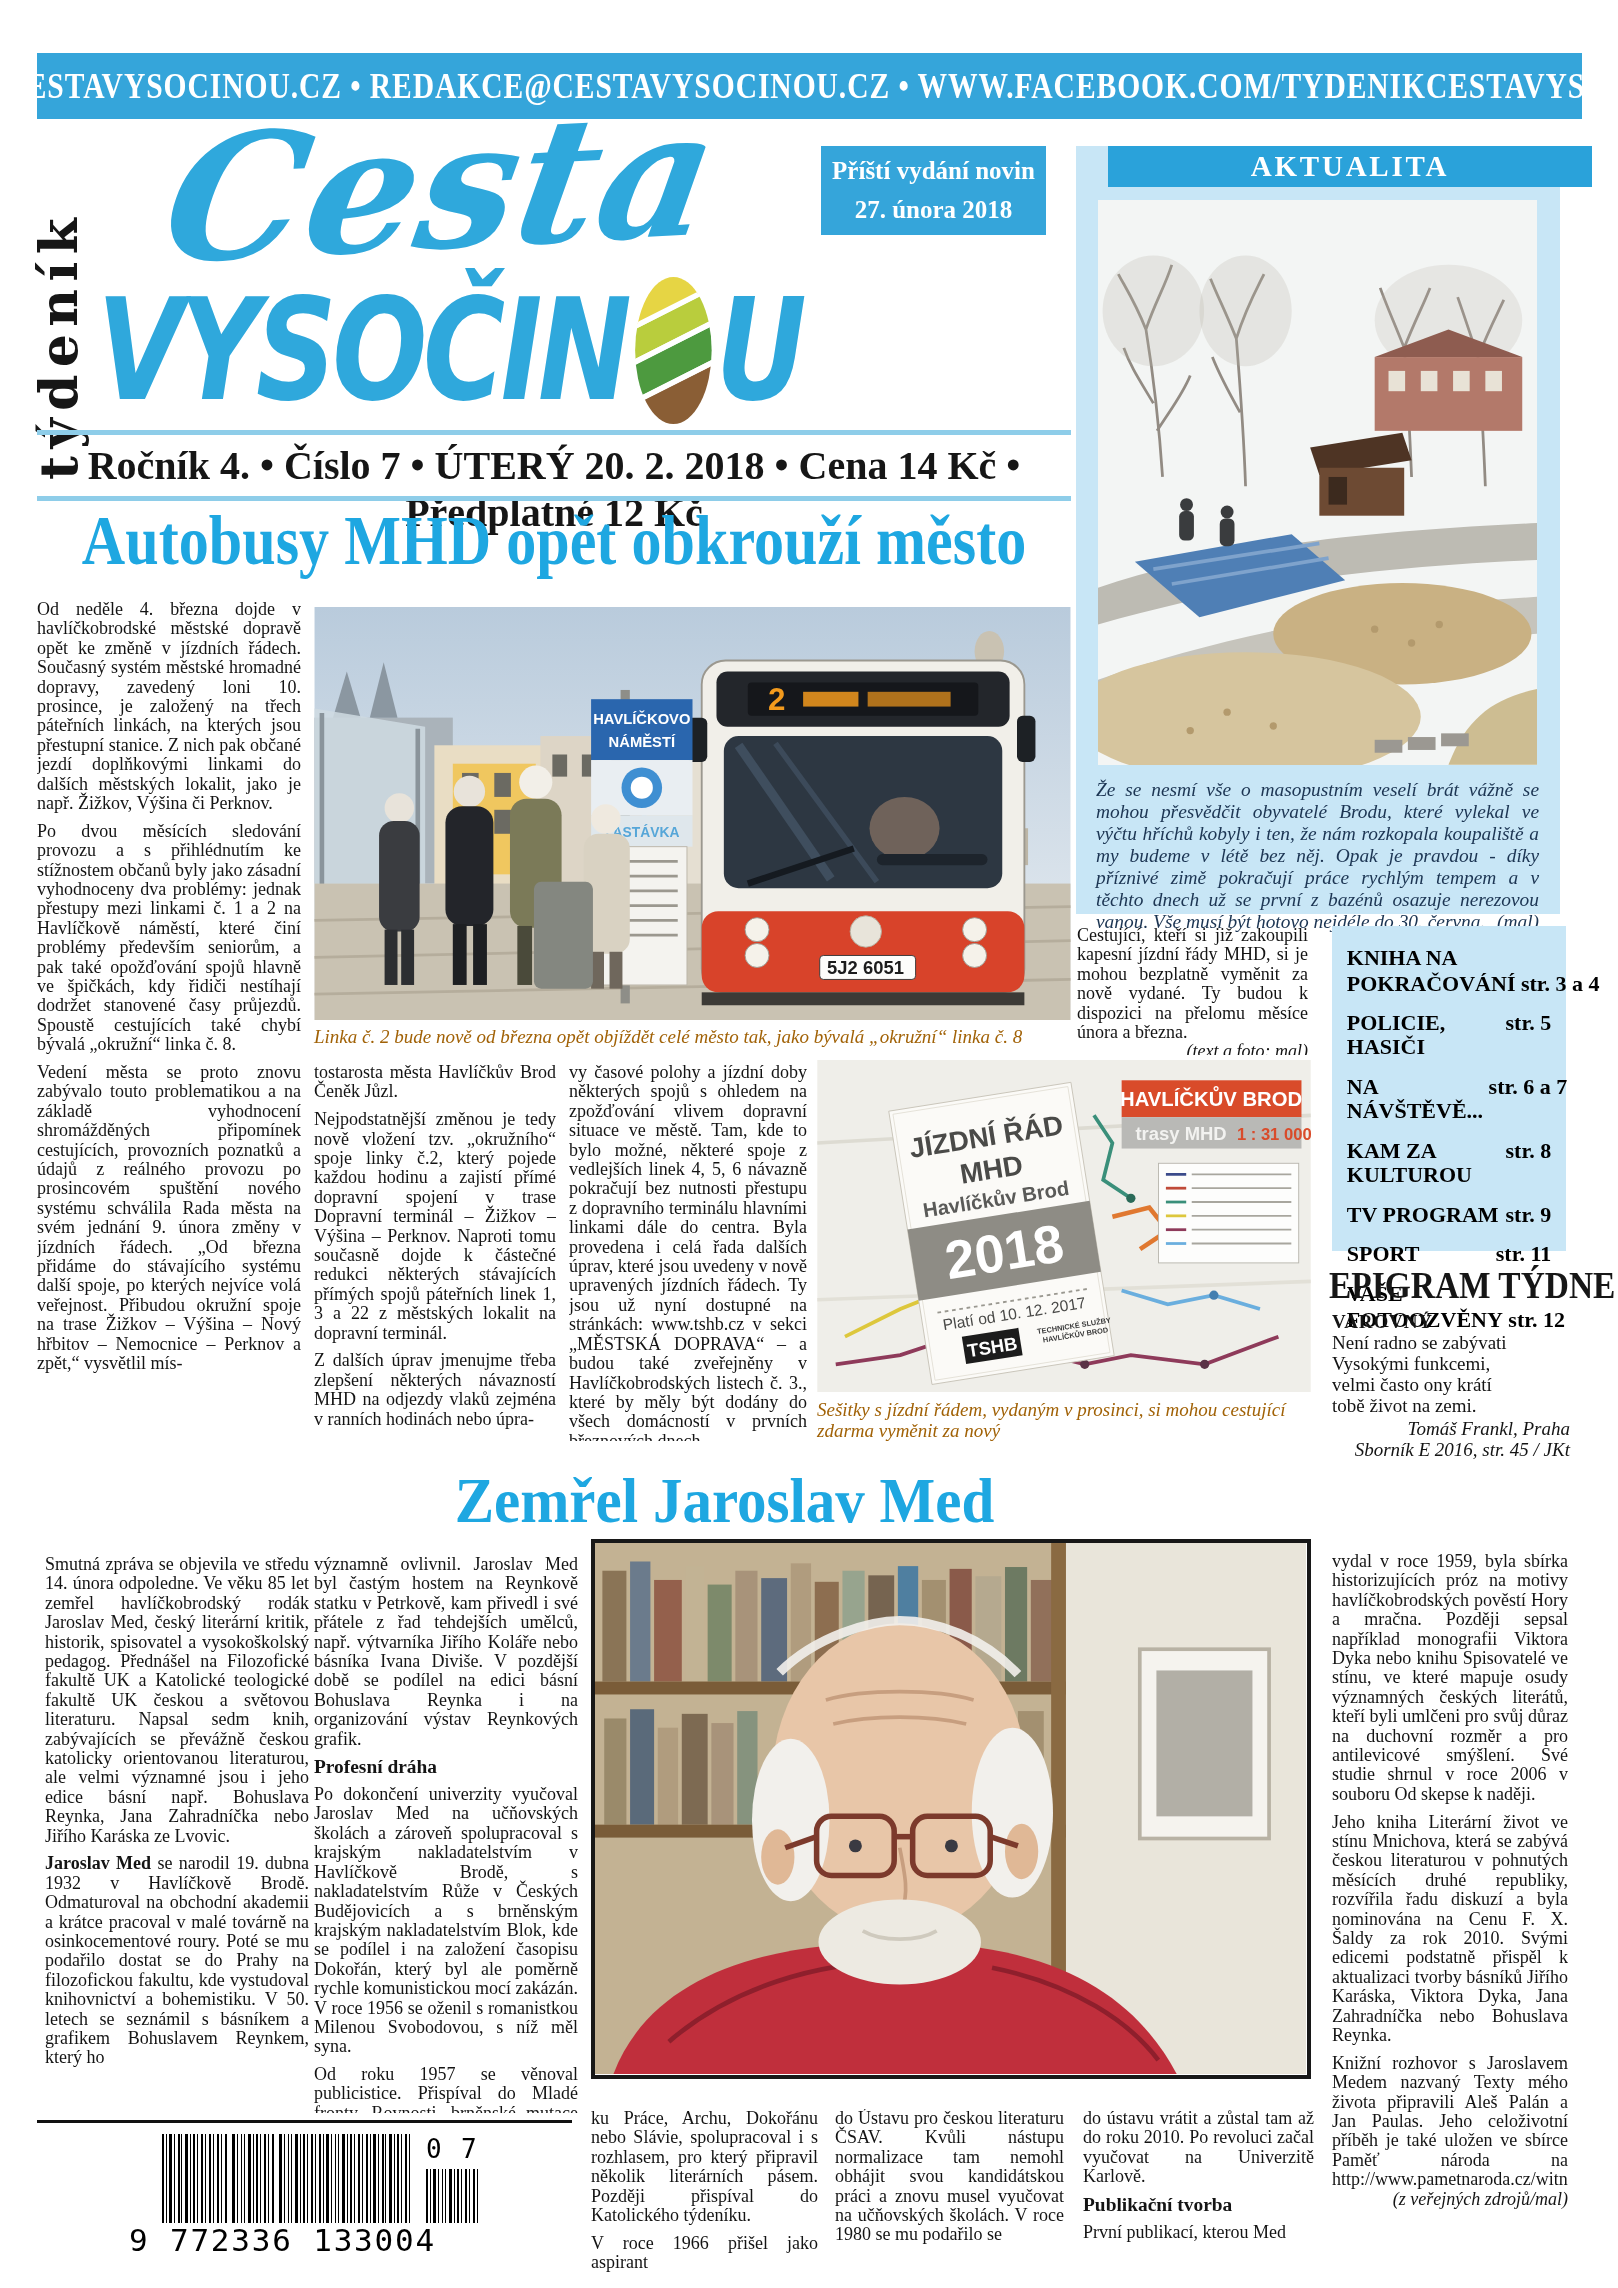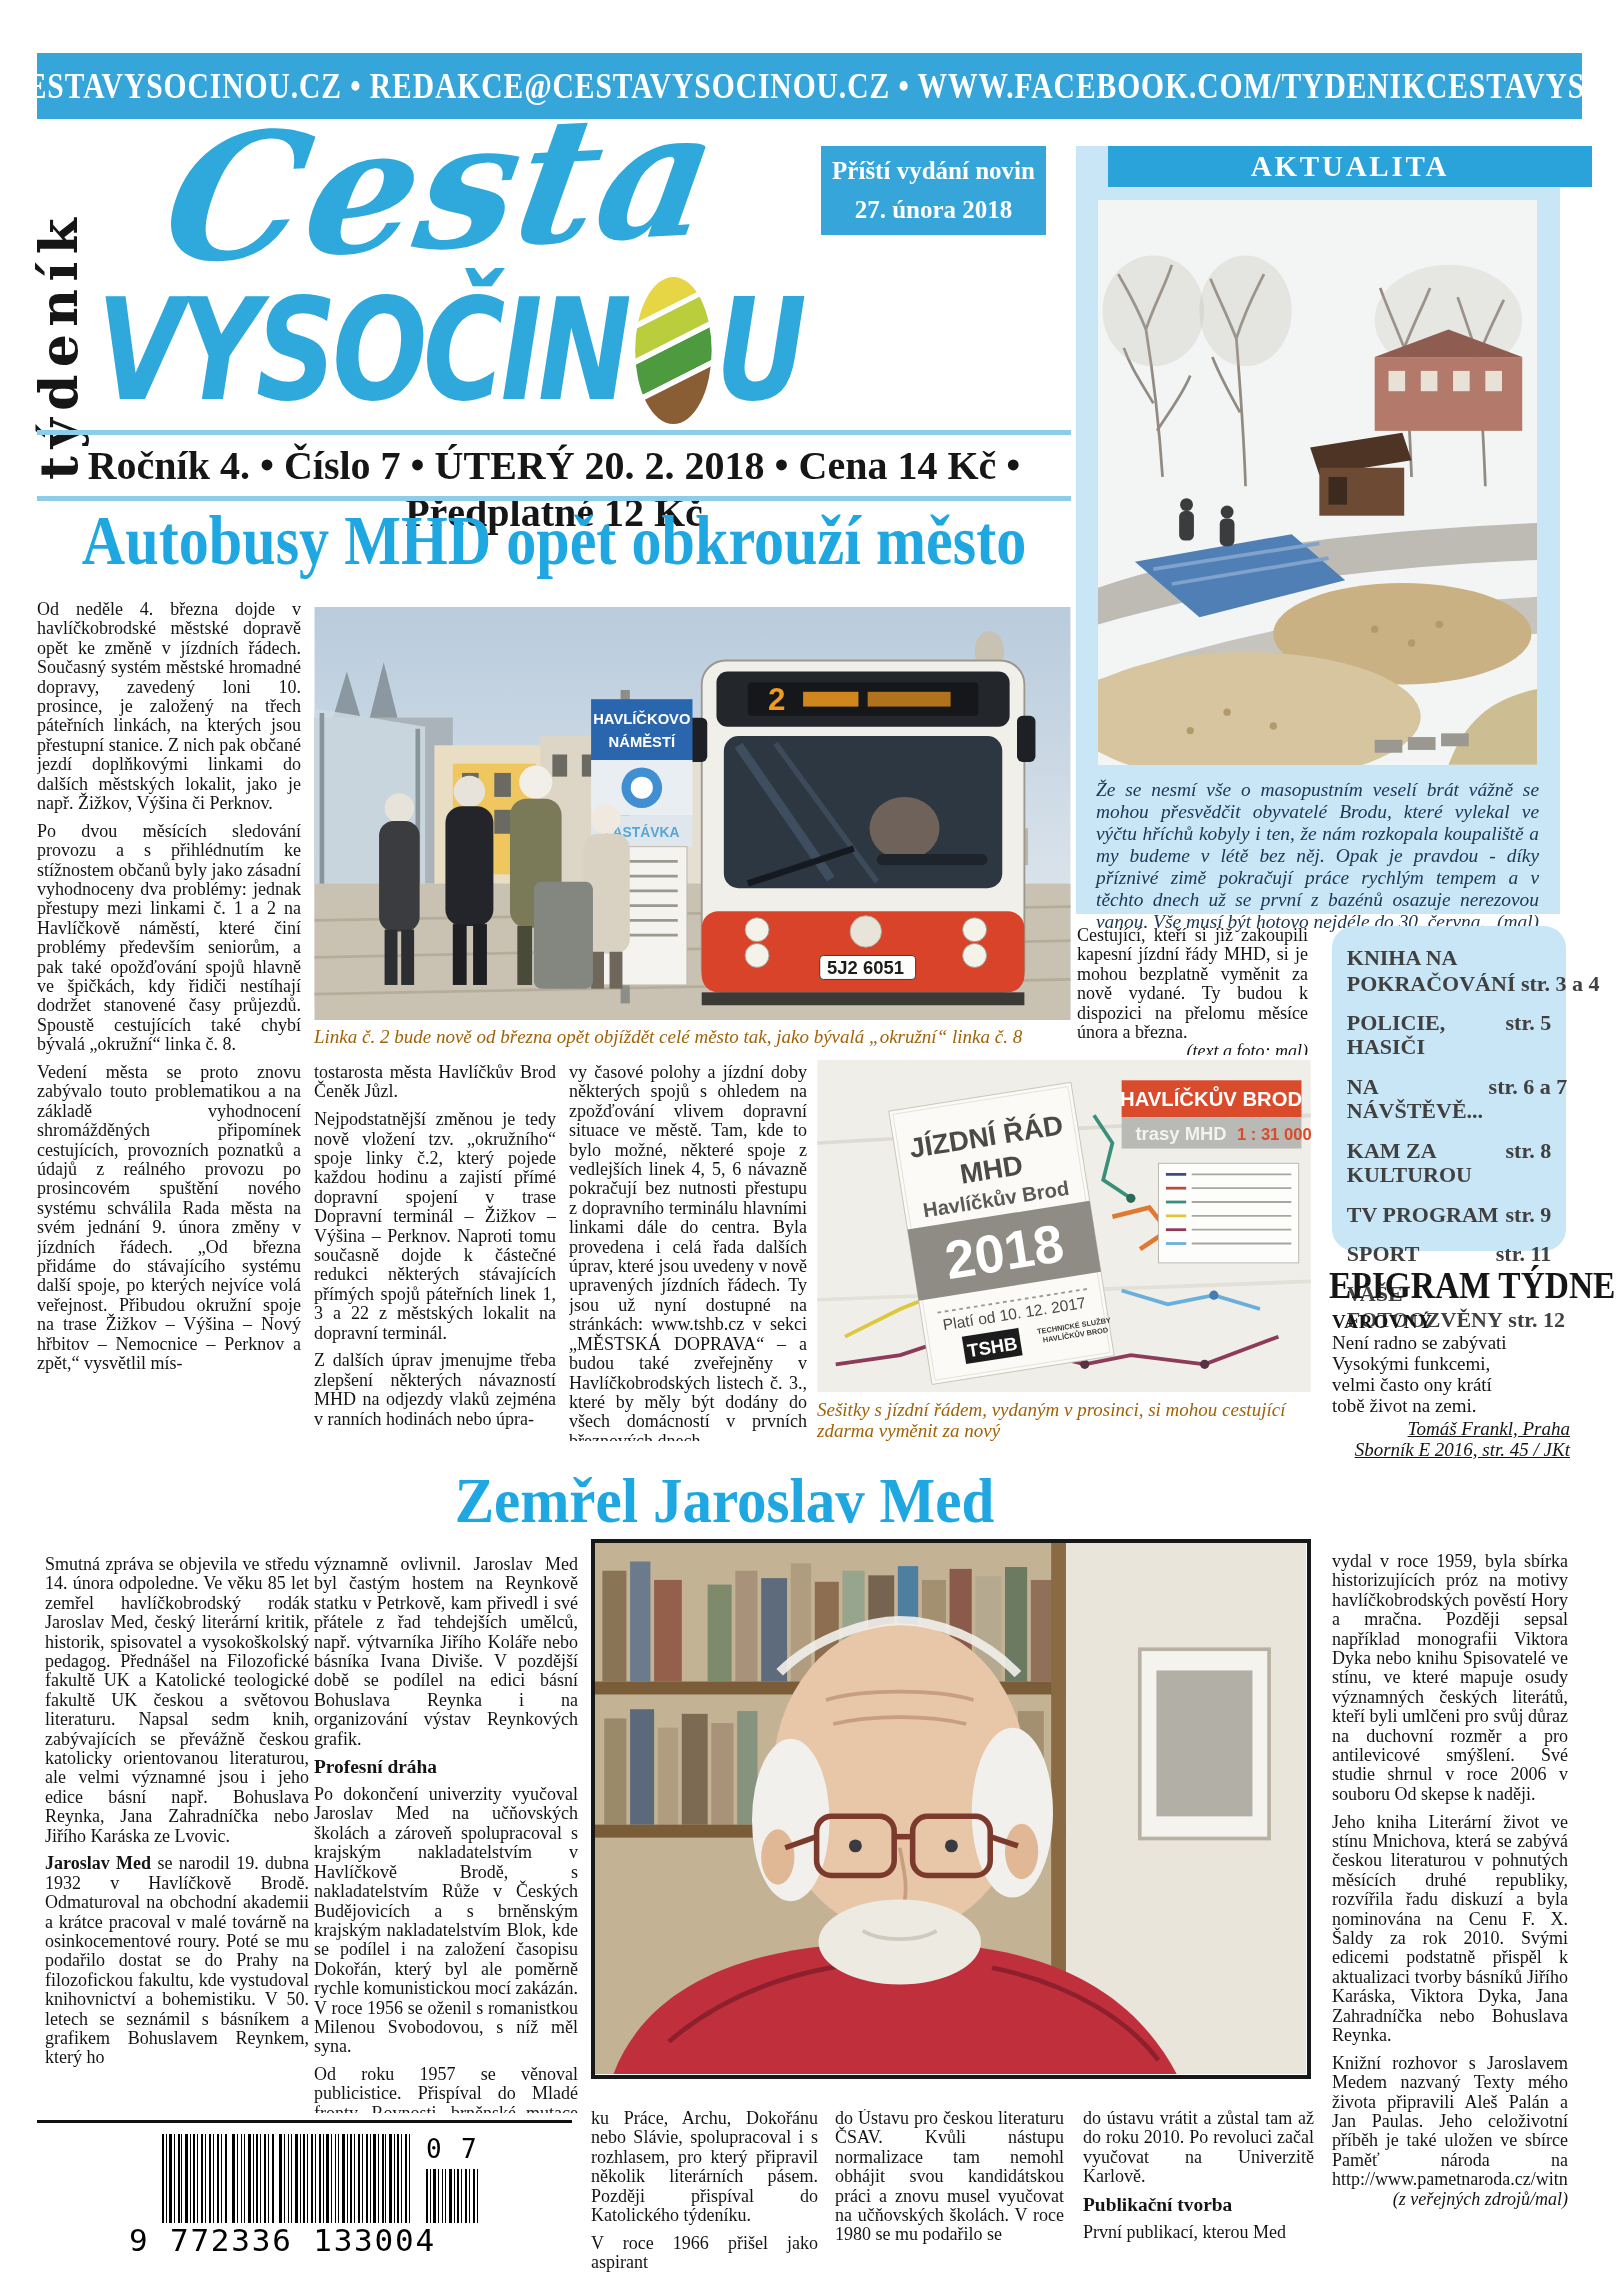--- a/index.html
+++ b/index.html
@@ -45,31 +45,31 @@
   
   .akt-panel{left:1076px;top:146px;width:484px;height:768px;background:#c8e6f6;}
   .akt-bar{left:0;top:0;width:484px;height:41px;background:#2aa2da;display:flex;align-items:center;justify-content:center;margin-left:32px;}
   .akt-bar span{color:#fff;font-weight:700;font-size:29px;letter-spacing:2.8px;}
   .akt-photo{left:22px;top:54px;width:439px;height:565px;background:#f3f5f4;}
   .akt-cap{left:20px;top:633px;width:443px;font-style:italic;font-size:19.4px;line-height:22px;
            color:#1c3553;text-align:justify;}
 
   
   .idxbox{left:1332px;top:926px;width:234px;height:325px;background:#c8e6f6;
-          box-sizing:border-box;padding:20px 14.8px 0 14.8px;color:#404040;border-radius:22px;}
+          box-sizing:border-box;padding:20px 14.8px 0 14.8px;color:#000000;}
   .idxrow{display:flex;justify-content:space-between;font-weight:700;font-size:22px;line-height:24px;margin-bottom:15.7px;}
   .idxrow.tight{margin-bottom:1.8px;}
   .idxrow .pg{white-space:nowrap;margin-left:5.5px;}
 
   
   .epi-title{left:1329px;top:1263px;width:277px;font-weight:700;font-size:38px;color:#161616;
              transform:scaleX(0.88);transform-origin:0 0;white-space:nowrap;}
   .epi-body{left:1332px;top:1311px;width:238px;font-size:19px;line-height:21px;color:#141414;}
   .epi-body .pt{font-weight:700;letter-spacing:0.9px;}
-  .epi-auth{text-align:right;font-style:italic;margin-top:1.8px;text-decoration:underline;}
+  .epi-auth{text-align:right;font-style:italic;margin-top:1.8px;}
 
   
   .bars{background:repeating-linear-gradient(to right,#000 0 1.8px,#fff 1.8px 3.7px,#000 3.7px 4.6px,
         #fff 4.6px 7.4px,#000 7.4px 10px,#fff 10px 12px,#000 12px 13px,#fff 13px 15.7px);}
   .bcdigits{font-family:"DejaVu Sans Mono",monospace;font-size:31px;color:#000;letter-spacing:1.8px;white-space:nowrap;}
 
   .blackrule{background:#111;}
   svg text{font-family:"Liberation Sans",sans-serif;}
 </style>
 </head>

